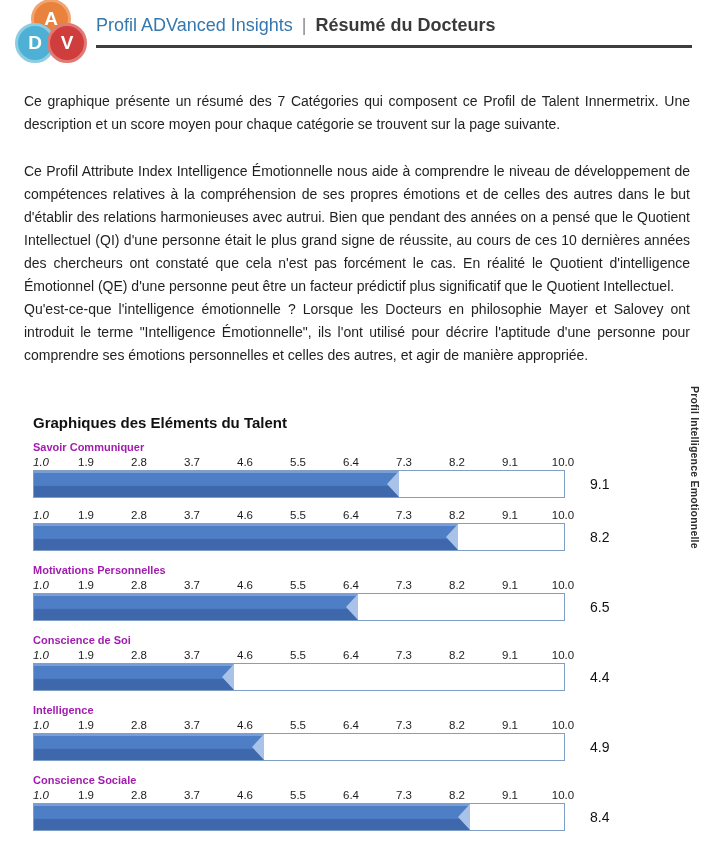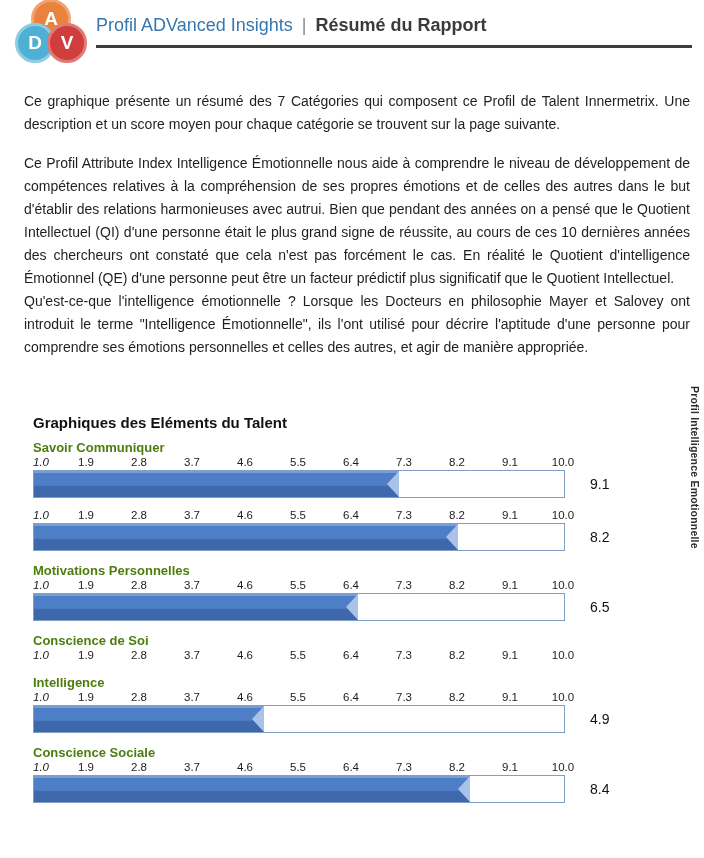--- a/index.html
+++ b/index.html
@@ -18,32 +18,32 @@
   .title-block { position:absolute; left:96px; top:15px; width:596px; padding-bottom:9px;
                  border-bottom:3px solid #3e3e3e; display:flex; align-items:baseline; gap:9px; }
   .title-primary   { color:var(--title-blue); font-size:18px; font-weight:normal; }
   .title-separator { color:#8a8a8a; font-size:18px; }
   .title-secondary { color:#3a3a3a; font-size:18px; font-weight:bold; }
 
   
   .text-block { position:absolute; left:24px; top:90px; width:666px; font-size:14px; line-height:23px;
                 text-align:justify; color:#1f1f1f; }
   .text-block p { margin:0; }
-  .text-block p.gap { margin-bottom:16px; }
+  .text-block p.gap { margin-bottom:24px; }
 
   
   .vertical-text { position:absolute; top:386px; right:3px; writing-mode:vertical-rl;
                    font-size:10.5px; font-weight:bold; letter-spacing:0.2px; color:#2e2e2e; }
 
   
   .charts { position:absolute; left:33px; top:414px; width:660px; }
   .section-title { font-size:15px; font-weight:bold; color:#111; line-height:18px; margin:0 0 7px 0; }
 
   .chart-row { margin-bottom:11px; }
-  .bar-label { font-size:13px; font-weight:bold; color:#4d7c0f; line-height:17px; }
+  .bar-label { font-size:11px; font-weight:bold; color:#a21caf; line-height:17px; }
   .bar-scale { position:relative; width:530px; height:14px; font-size:11.5px; color:#1c1c1c; }
   .tick { position:absolute; top:0; transform:translateX(-50%); white-space:nowrap; }
   .tick.first { transform:none;font-style:italic; }
 
   .bar-line { display:flex; align-items:center; }
   .bar-track { position:relative; width:530px; height:26px; background:#fff;
                border:1px solid var(--bar-border); }
   .bar-fill { position:absolute; left:0; top:0; height:26px;
               background:linear-gradient(180deg,
                 var(--bar-fill-light) 0%, var(--bar-fill-light) 8%,
@@ -67,21 +67,21 @@
       <span>D</span>
     </div>
     <div class="circle circle-v">
       <span>V</span>
     </div>
   </div>
 
   <div class="title-block">
     <span class="title-primary">Profil ADVanced Insights</span>
     <span class="title-separator">|</span>
-    <span class="title-secondary">Résumé du Rapport</span>
+    <span class="title-secondary">Résumé du Docteurs</span>
   </div>
 
   <div class="text-block">
     <p class="gap">Ce graphique présente un résumé des 7 Catégories qui composent ce Profil de Talent Innermetrix. Une description et un score moyen pour chaque catégorie se trouvent sur la page suivante.</p>
     <p>Ce Profil Attribute Index Intelligence Émotionnelle nous aide à comprendre le niveau de développement de compétences relatives à la compréhension de ses propres émotions et de celles des autres dans le but d'établir des relations harmonieuses avec autrui. Bien que pendant des années on a pensé que le Quotient Intellectuel (QI) d'une personne était le plus grand signe de réussite, au cours de ces 10 dernières années des chercheurs ont constaté que cela n'est pas forcément le cas. En réalité le Quotient d'intelligence Émotionnel (QE) d'une personne peut être un facteur prédictif plus significatif que le Quotient Intellectuel.</p>
     <p>Qu'est-ce-que l'intelligence émotionnelle ? Lorsque les Docteurs en philosophie Mayer et Salovey ont introduit le terme "Intelligence Émotionnelle", ils l'ont utilisé pour décrire l'aptitude d'une personne pour comprendre ses émotions personnelles et celles des autres, et agir de manière appropriée.</p>
   </div>
 
   <div class="vertical-text">Profil Intelligence Emotionnelle</div>
 
@@ -170,20 +170,28 @@
             <span class="tick" style="left: 20%;">2.8</span>
             <span class="tick" style="left: 30%;">3.7</span>
             <span class="tick" style="left: 40%;">4.6</span>
             <span class="tick" style="left: 50%;">5.5</span>
             <span class="tick" style="left: 60%;">6.4</span>
             <span class="tick" style="left: 70%;">7.3</span>
             <span class="tick" style="left: 80%;">8.2</span>
             <span class="tick" style="left: 90%;">9.1</span>
             <span class="tick" style="left: 100%;">10.0</span>
           </div>
+    <div class="bar-line">
+      <div class="bar-track">
+        <div class="bar-fill" style="width: 37.7778%;">
+          <div class="bar-notch"></div>
+        </div>
+      </div>
+      <div class="bar-value">4.4</div>
+    </div>
   </div>
 
   <div class="chart-row">
     <div class="bar-label">Intelligence</div>
     <div class="bar-scale">
             <span class="tick first" style="left: 0%;">1.0</span>
             <span class="tick" style="left: 10%;">1.9</span>
             <span class="tick" style="left: 20%;">2.8</span>
             <span class="tick" style="left: 30%;">3.7</span>
             <span class="tick" style="left: 40%;">4.6</span>

